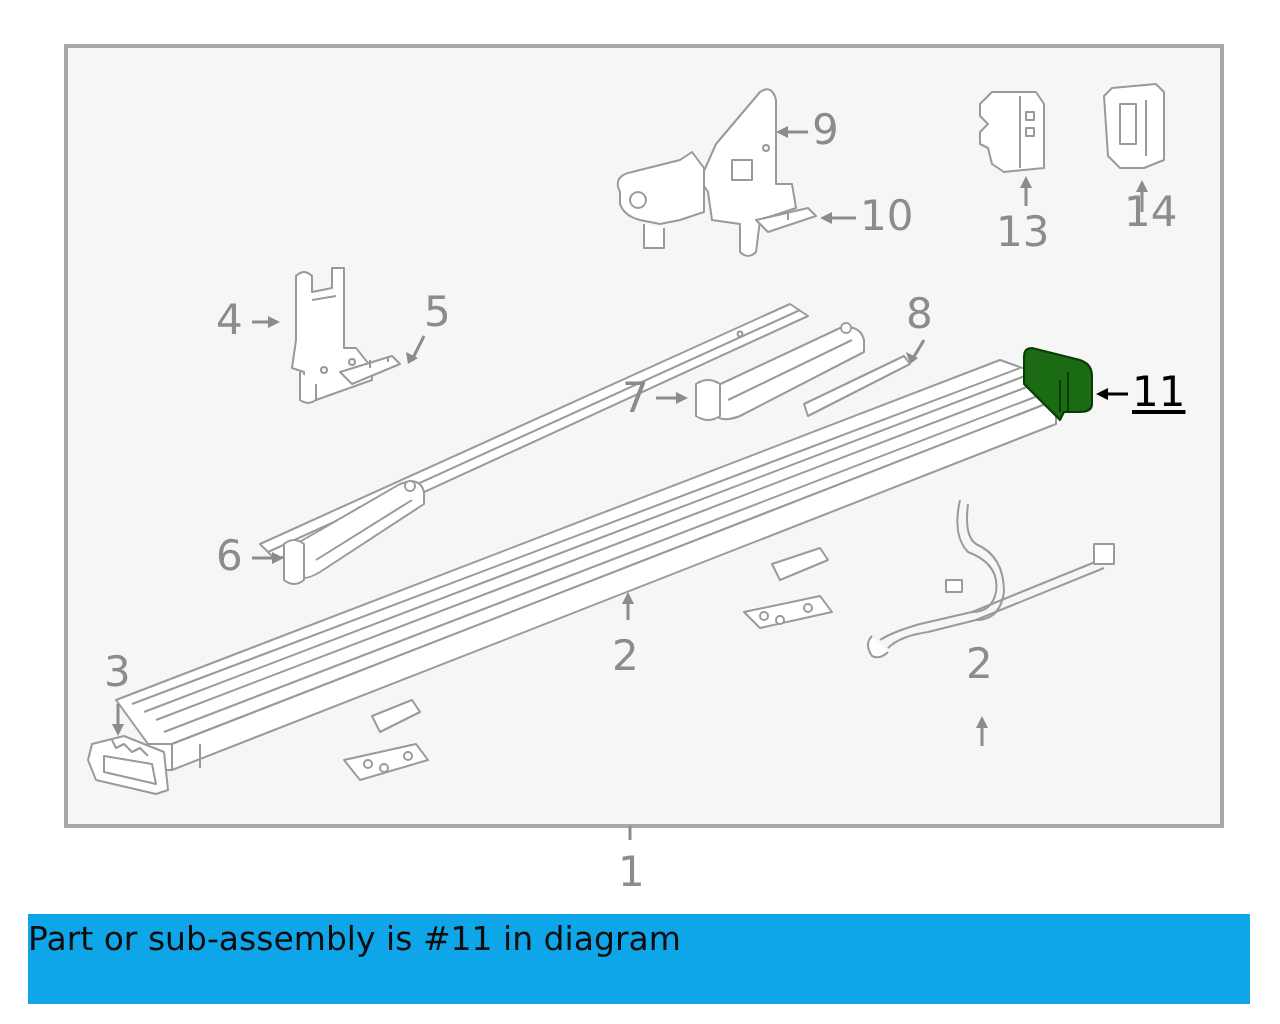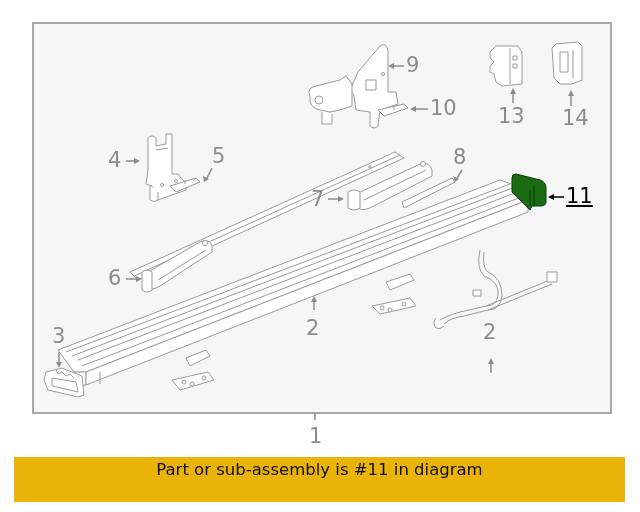--- a/index.html
+++ b/index.html
@@ -4,21 +4,21 @@
   <style>
     html, body { margin: 0; padding: 0; background: #ffffff; }
     body { width: 640px; height: 512px; position: relative; overflow: hidden;
            font-family: "DejaVu Sans", sans-serif; }
     #diagram-panel { position: absolute; left: 32px; top: 22px; width: 576px; height: 388px;
            background: #f6f6f6; border: 2px solid #a8a8a8; box-sizing: content-box; }
     #diagram-svg { position: absolute; left: 0; top: 0; width: 640px; height: 512px; }
     .callout { position: absolute; font-size: 21px; color: #8c8c8c; line-height: 1; }
     .callout.active { color: #000000; }
     #footer-banner { position: absolute; left: 14px; top: 457px; width: 611px; height: 45px;
-           background: #eab308; color: #0e0e0e; text-align: center; font-size: 16.5px;
+           background: #0ea5e9; color: #0e0e0e; font-size: 16.5px;
            line-height: 18px; padding-top: 4px; box-sizing: border-box; }
     .line { display: block; }
   </style>
 </head>
 <body>
 
 <div id="diagram-panel"></div>
 
 <svg id="diagram-svg" viewBox="0 0 640 512" xmlns="http://www.w3.org/2000/svg">
   <g fill="#ffffff" stroke="#9a9a9a" stroke-width="1" stroke-linejoin="round">
@@ -174,17 +174,17 @@
 <span class="callout" style="left:108px;top:150px;">4</span>
 <span class="callout" style="left:212px;top:146px;">5</span>
 <span class="callout" style="left:108px;top:268px;">6</span>
 <span class="callout" style="left:311px;top:189px;">7</span>
 <span class="callout" style="left:453px;top:147px;">8</span>
 <span class="callout" style="left:406px;top:55px;">9</span>
 <span class="callout" style="left:430px;top:98px;">10</span>
 <span class="callout active" style="left:566px;top:186px;text-decoration:underline;">11</span>
 <span class="callout" style="left:483px;top:322px;">2</span>
 <span class="callout" style="left:498px;top:106px;">13</span>
-<span class="callout" style="left:562px;top:108px;">14</span>
+<span class="callout" style="left:562px;top:96px;">14</span>
 
 <div id="footer-banner">
   <span class="line">Part or sub-assembly is #11 in diagram</span>
 </div>
 
 </body></html>

